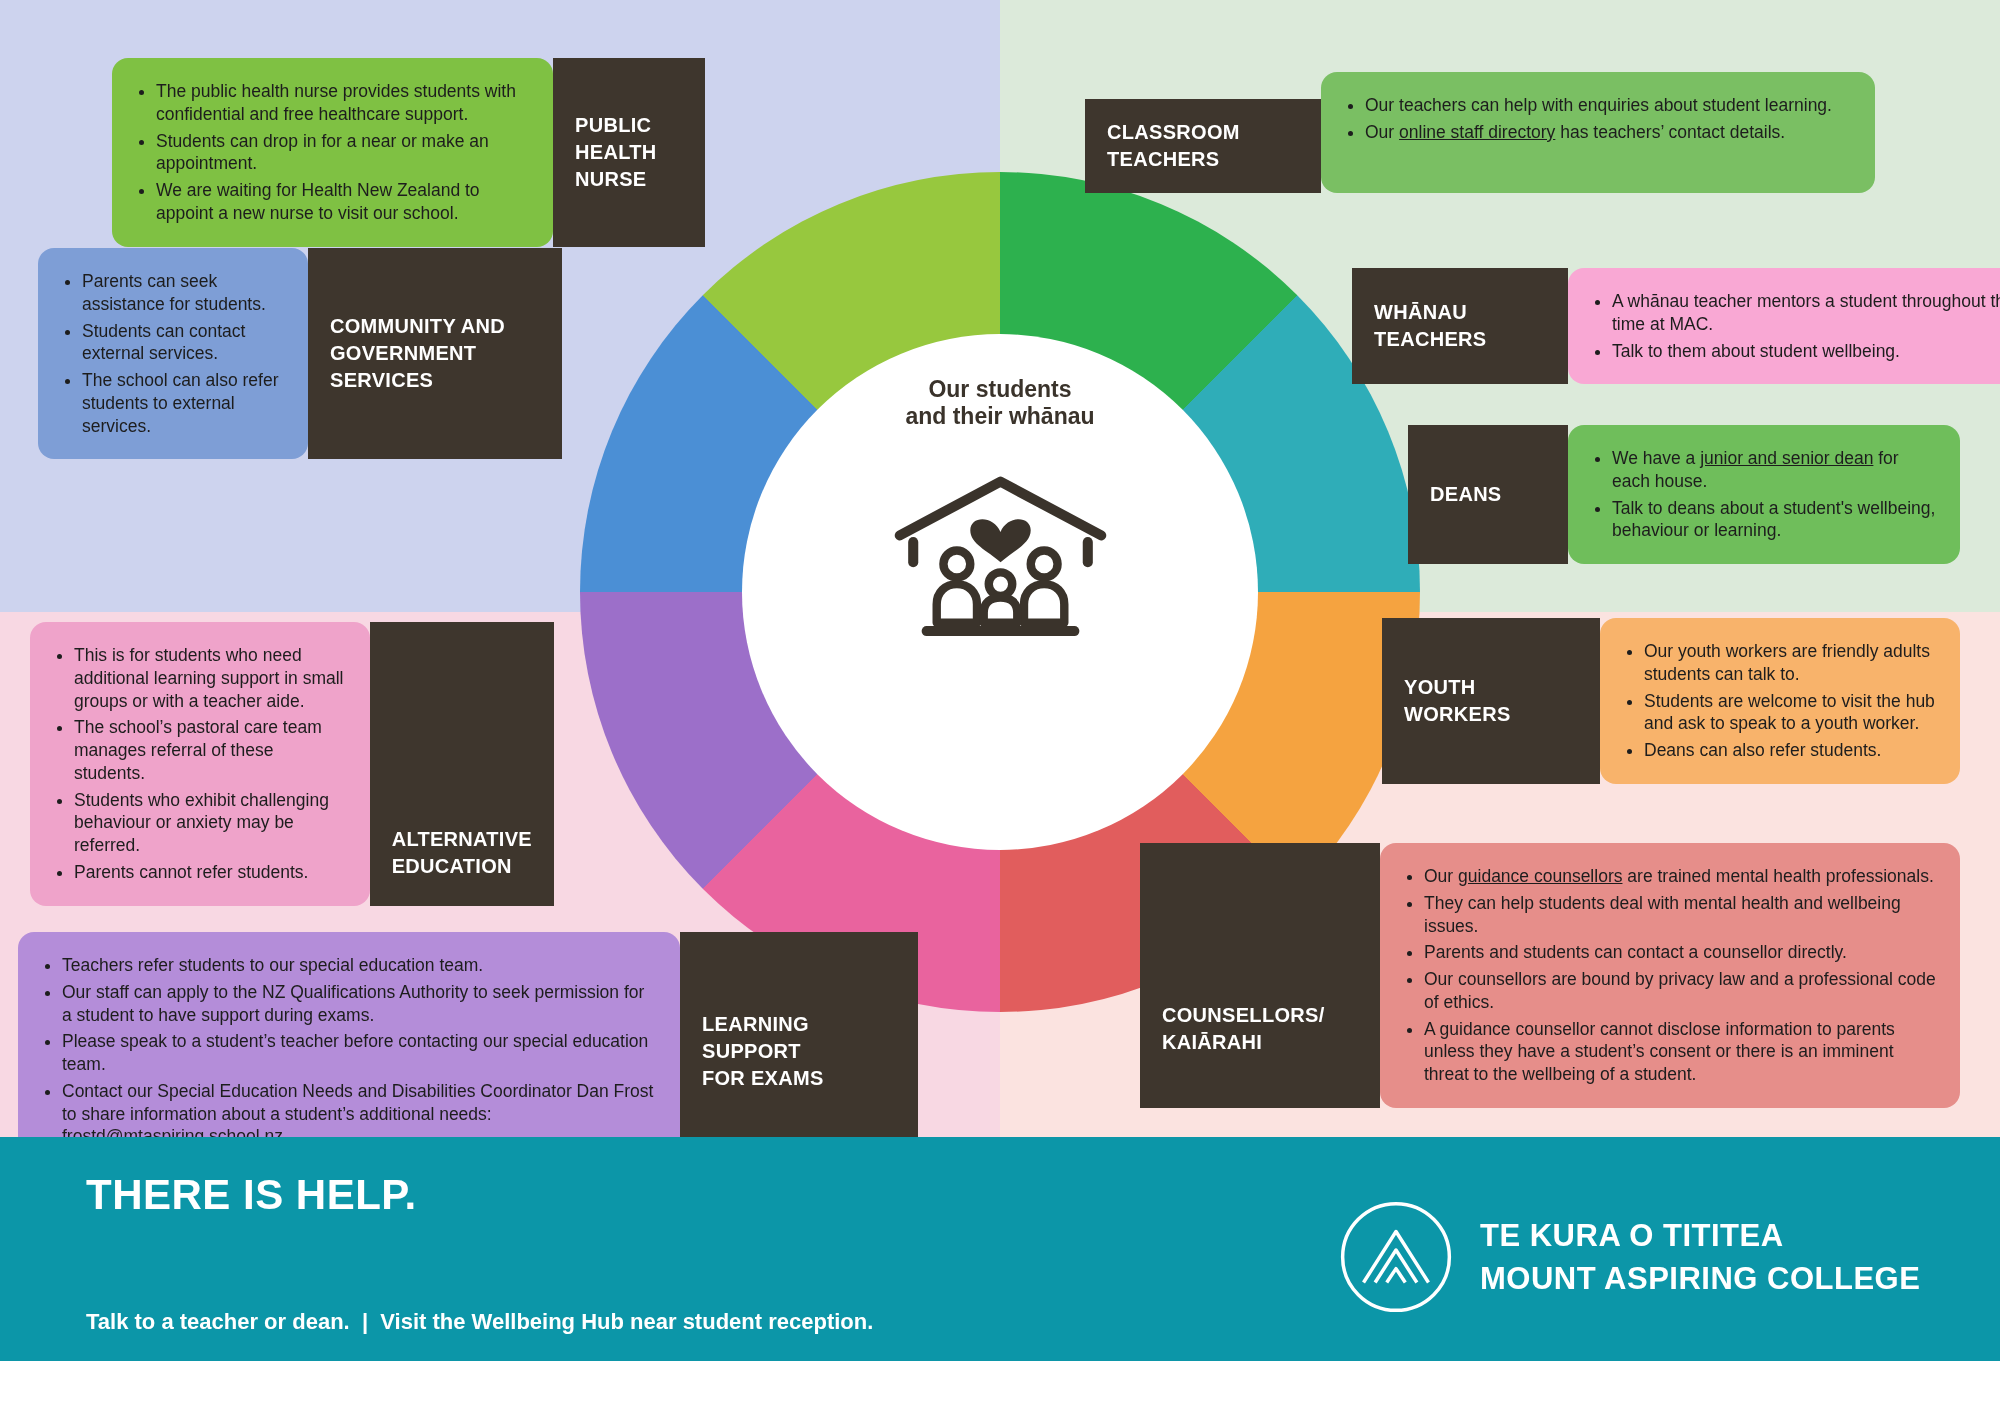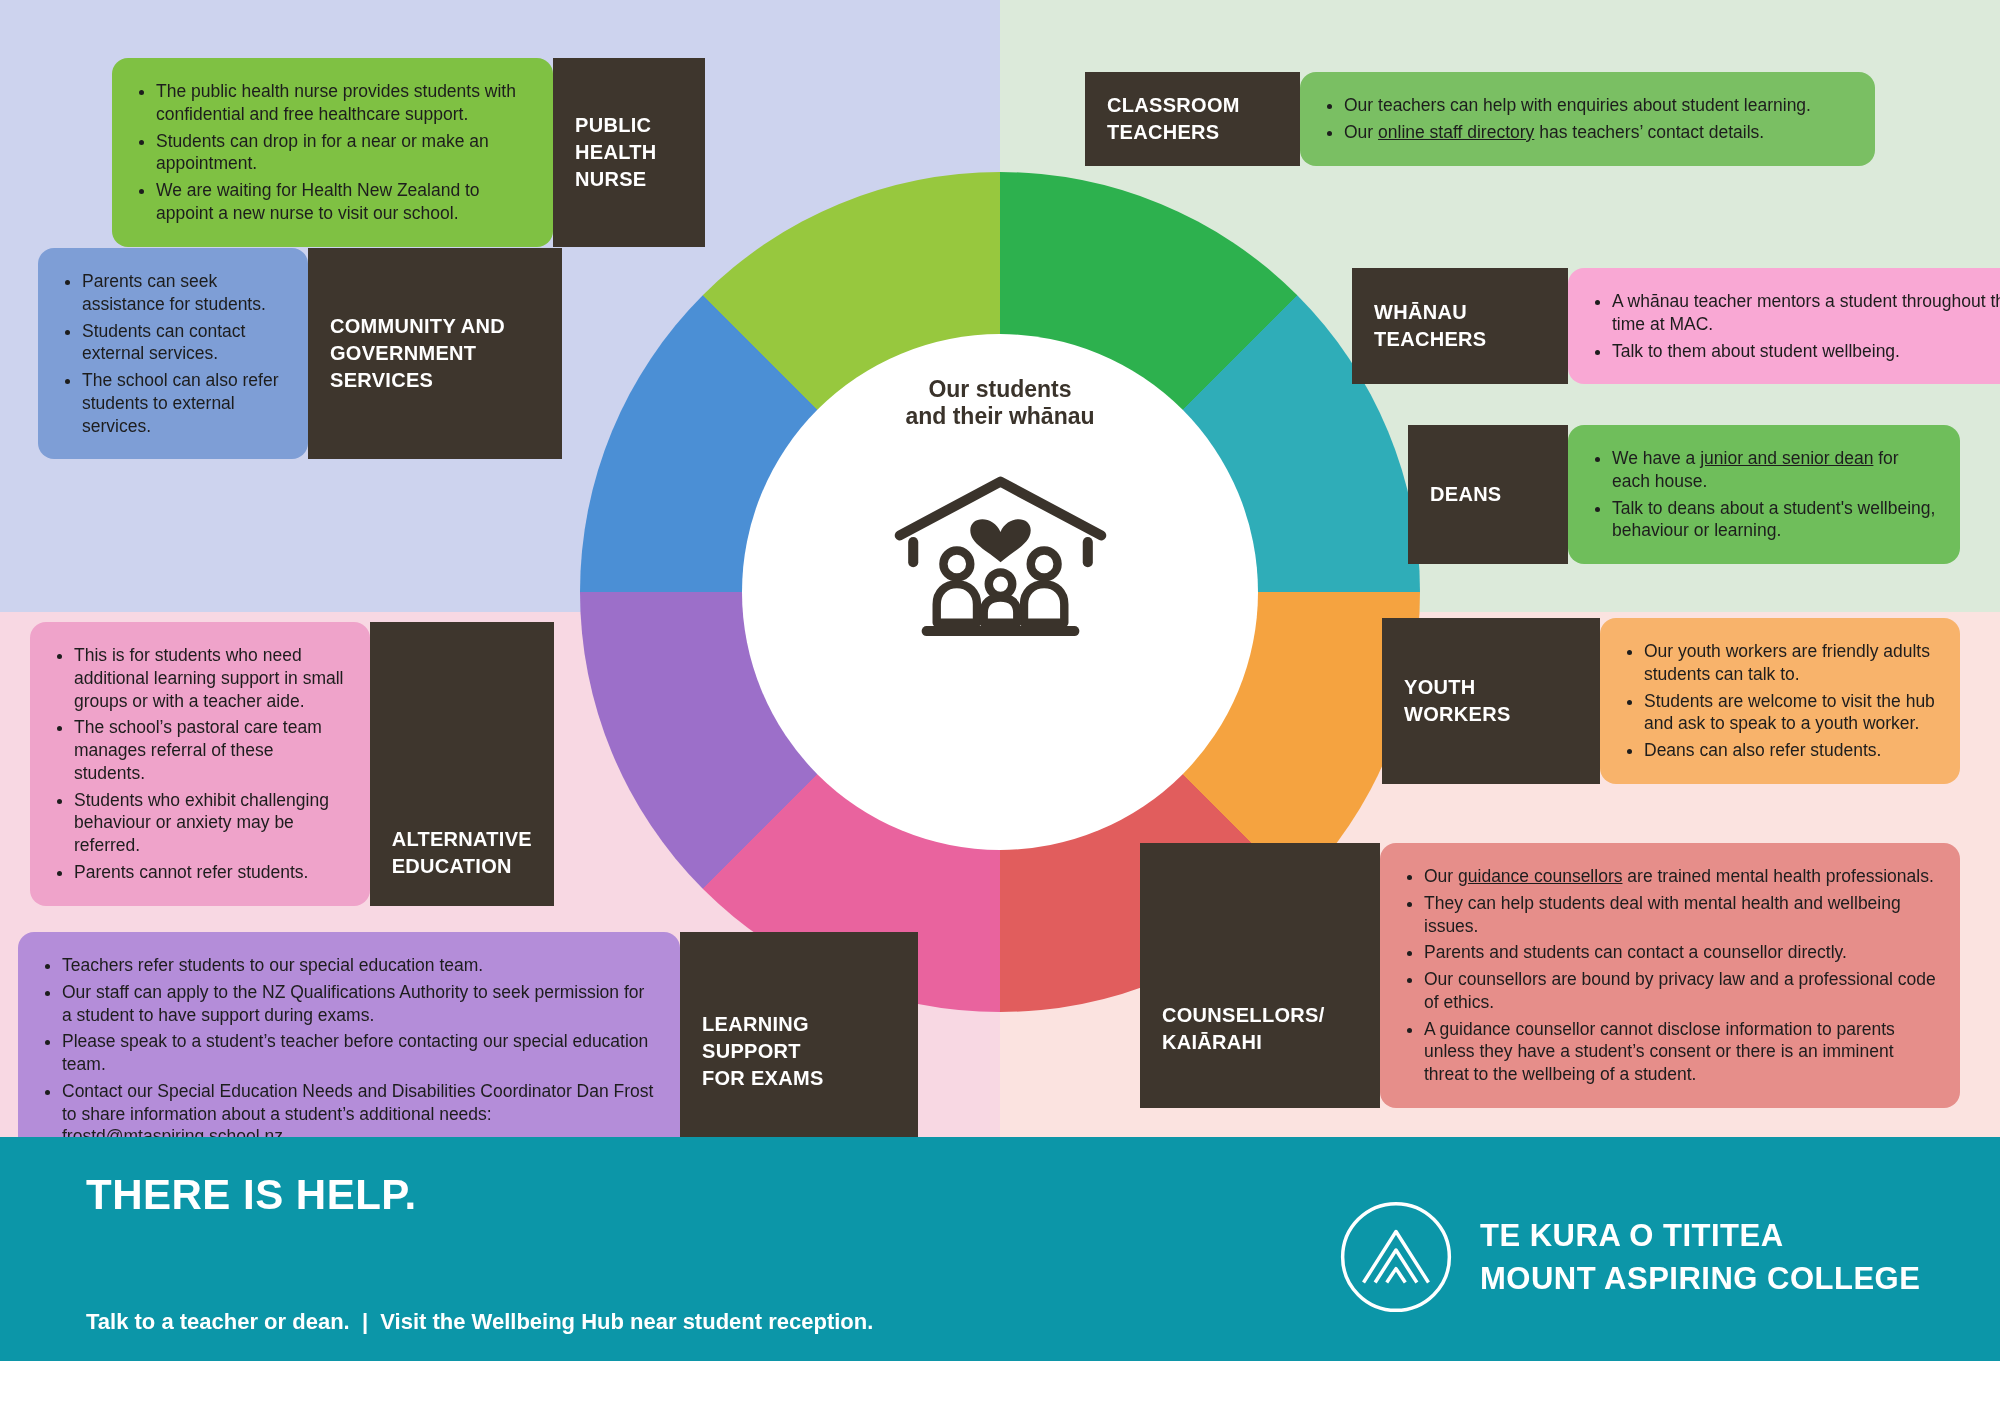--- a/index.html
+++ b/index.html
@@ -39,21 +39,21 @@
 
   .sec-alted { left: 30px; top: 622px; width: 524px; }
   .sec-alted .bubble { width: 352px; }
   .sec-alted .label-box { flex: 1; align-items: flex-end; padding-bottom: 26px; }
 
   .sec-learning { left: 18px; top: 932px; width: 900px; }
   .sec-learning .bubble { flex: 1; }
   .sec-learning .label-box { width: 238px; }
 
   .sec-classroom { left: 1085px; top: 72px; width: 790px; }
-  .sec-classroom .label-box { width: 215px; }
+  .sec-classroom .label-box { width: 236px; margin-top: 27px; }
   .sec-classroom .bubble { flex: 1; }
 
   .sec-whanau { left: 1352px; top: 268px; width: 708px; }
   .sec-whanau .label-box { width: 216px; }
   .sec-whanau .bubble { flex: 1; }
 
   .sec-deans { left: 1408px; top: 425px; width: 552px; }
   .sec-deans .label-box { width: 160px; }
   .sec-deans .bubble { flex: 1; }
 

